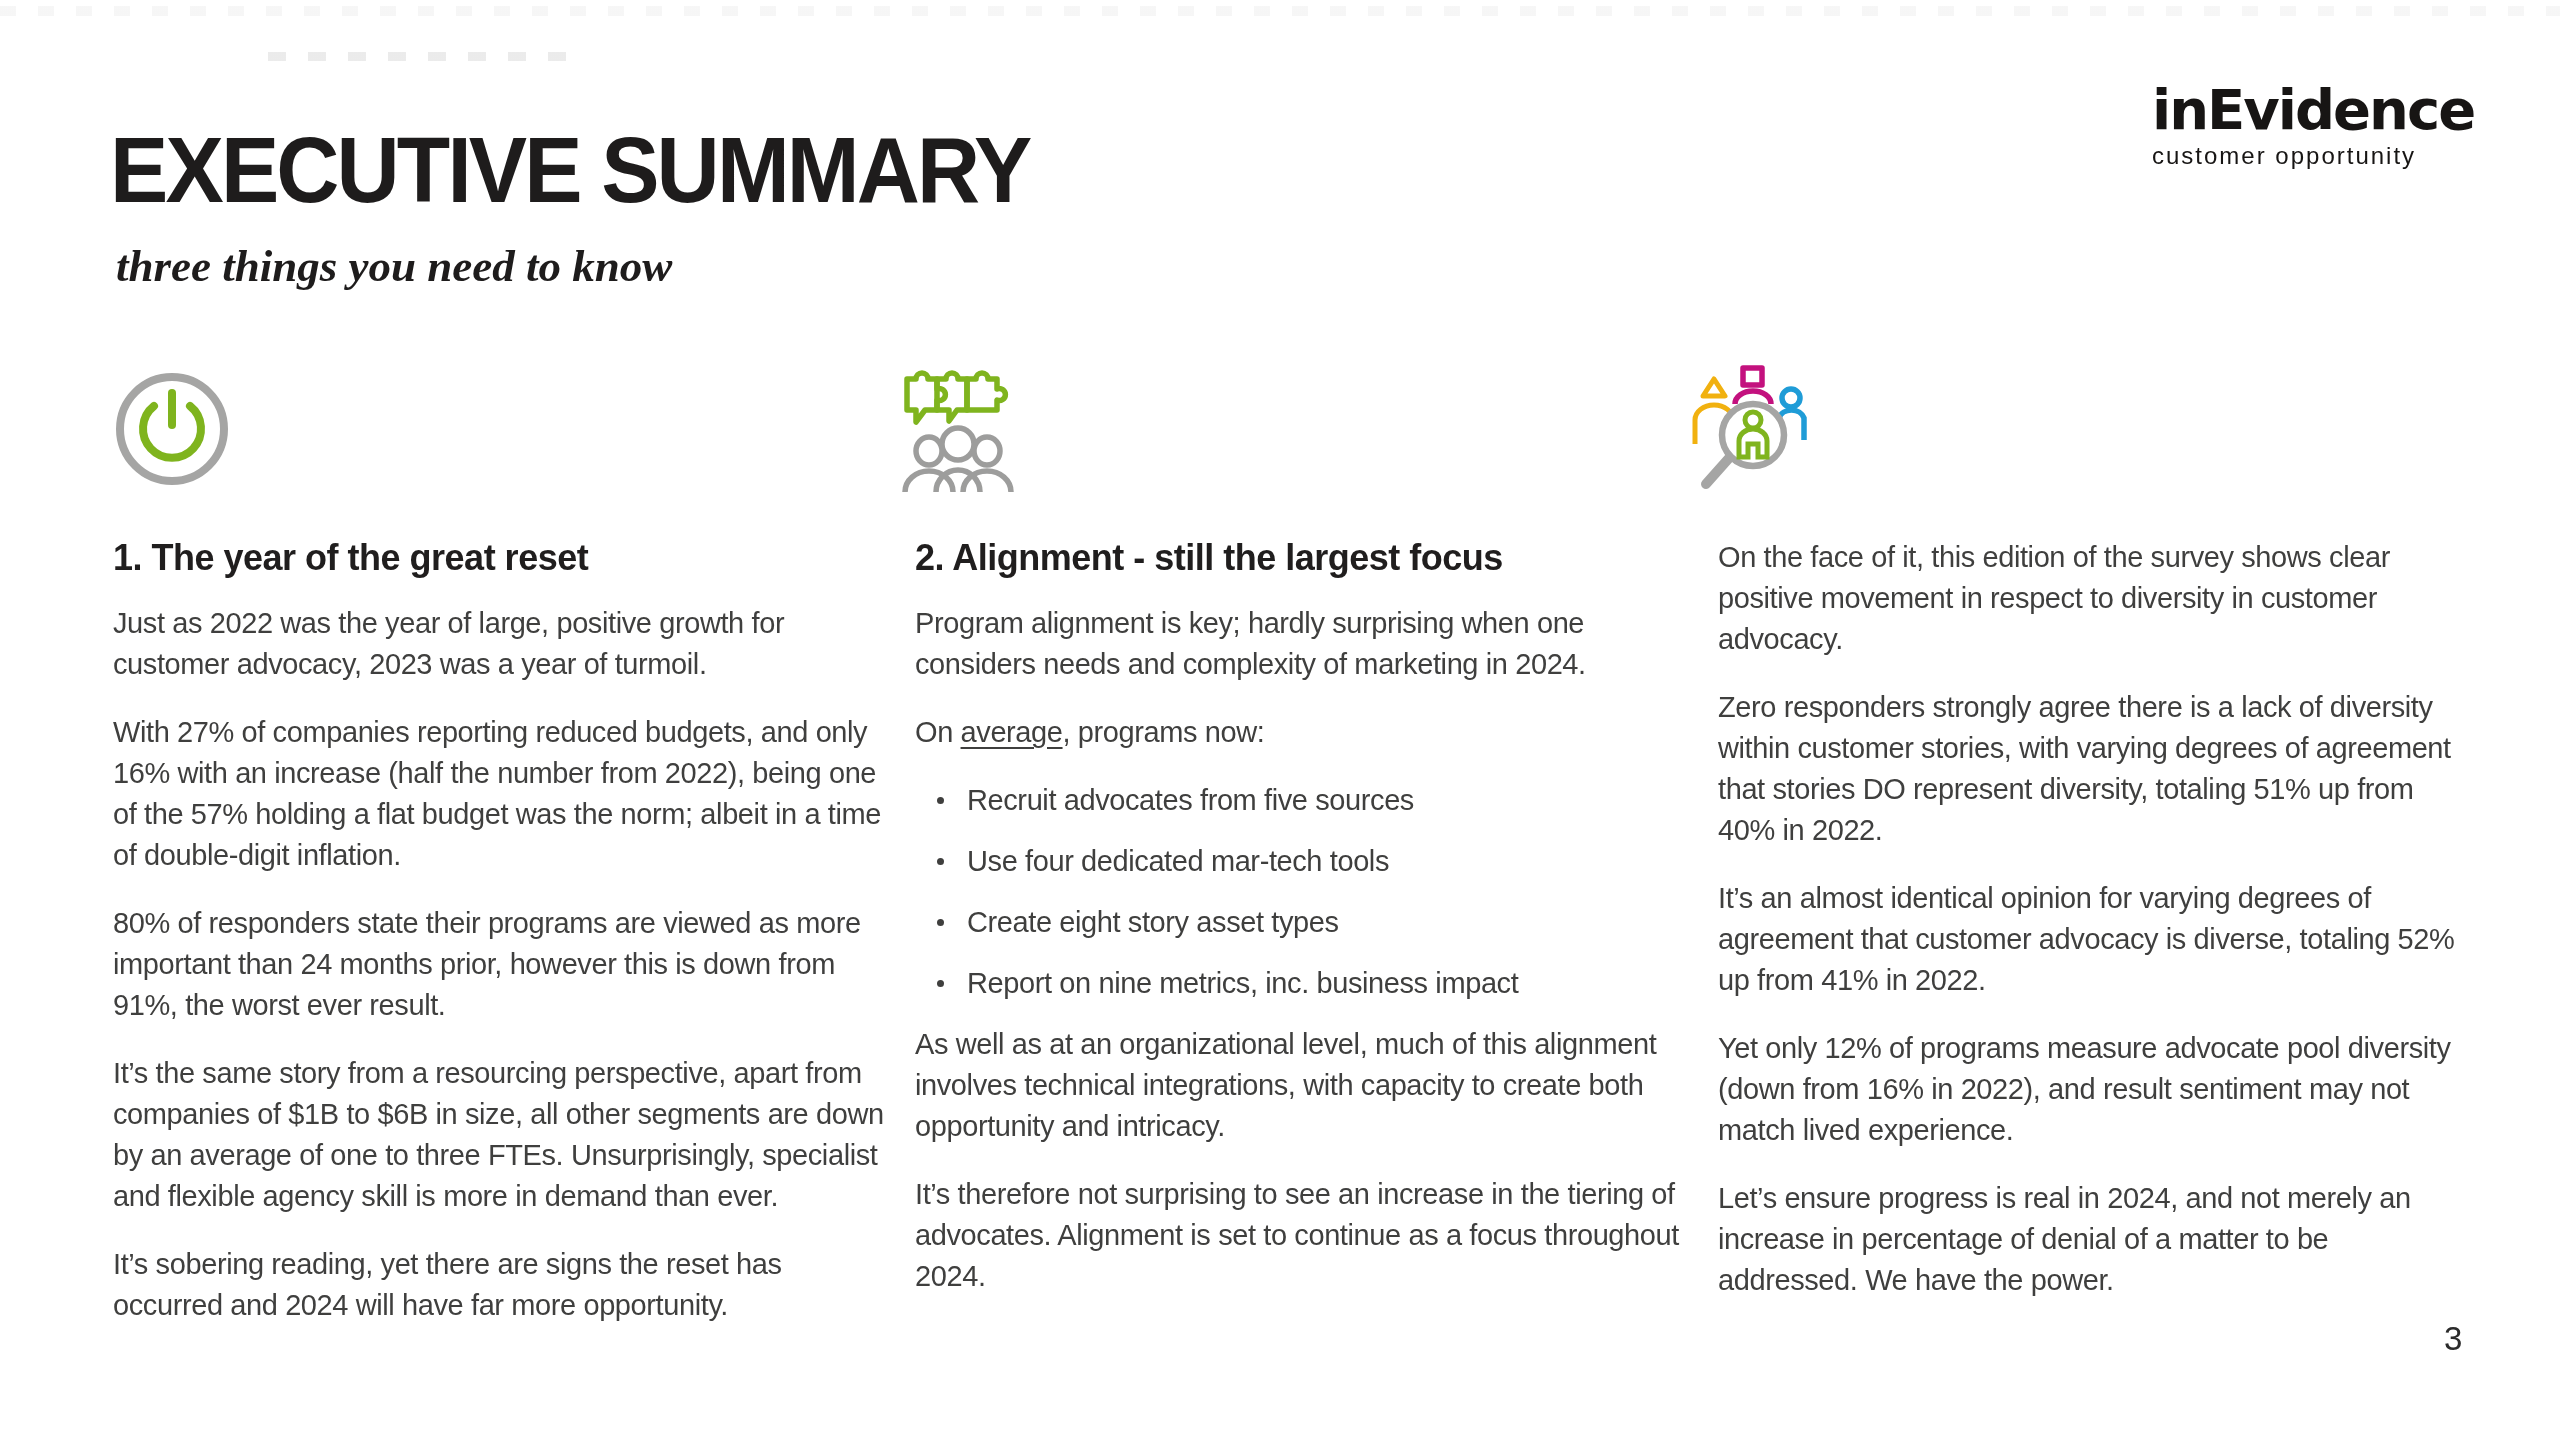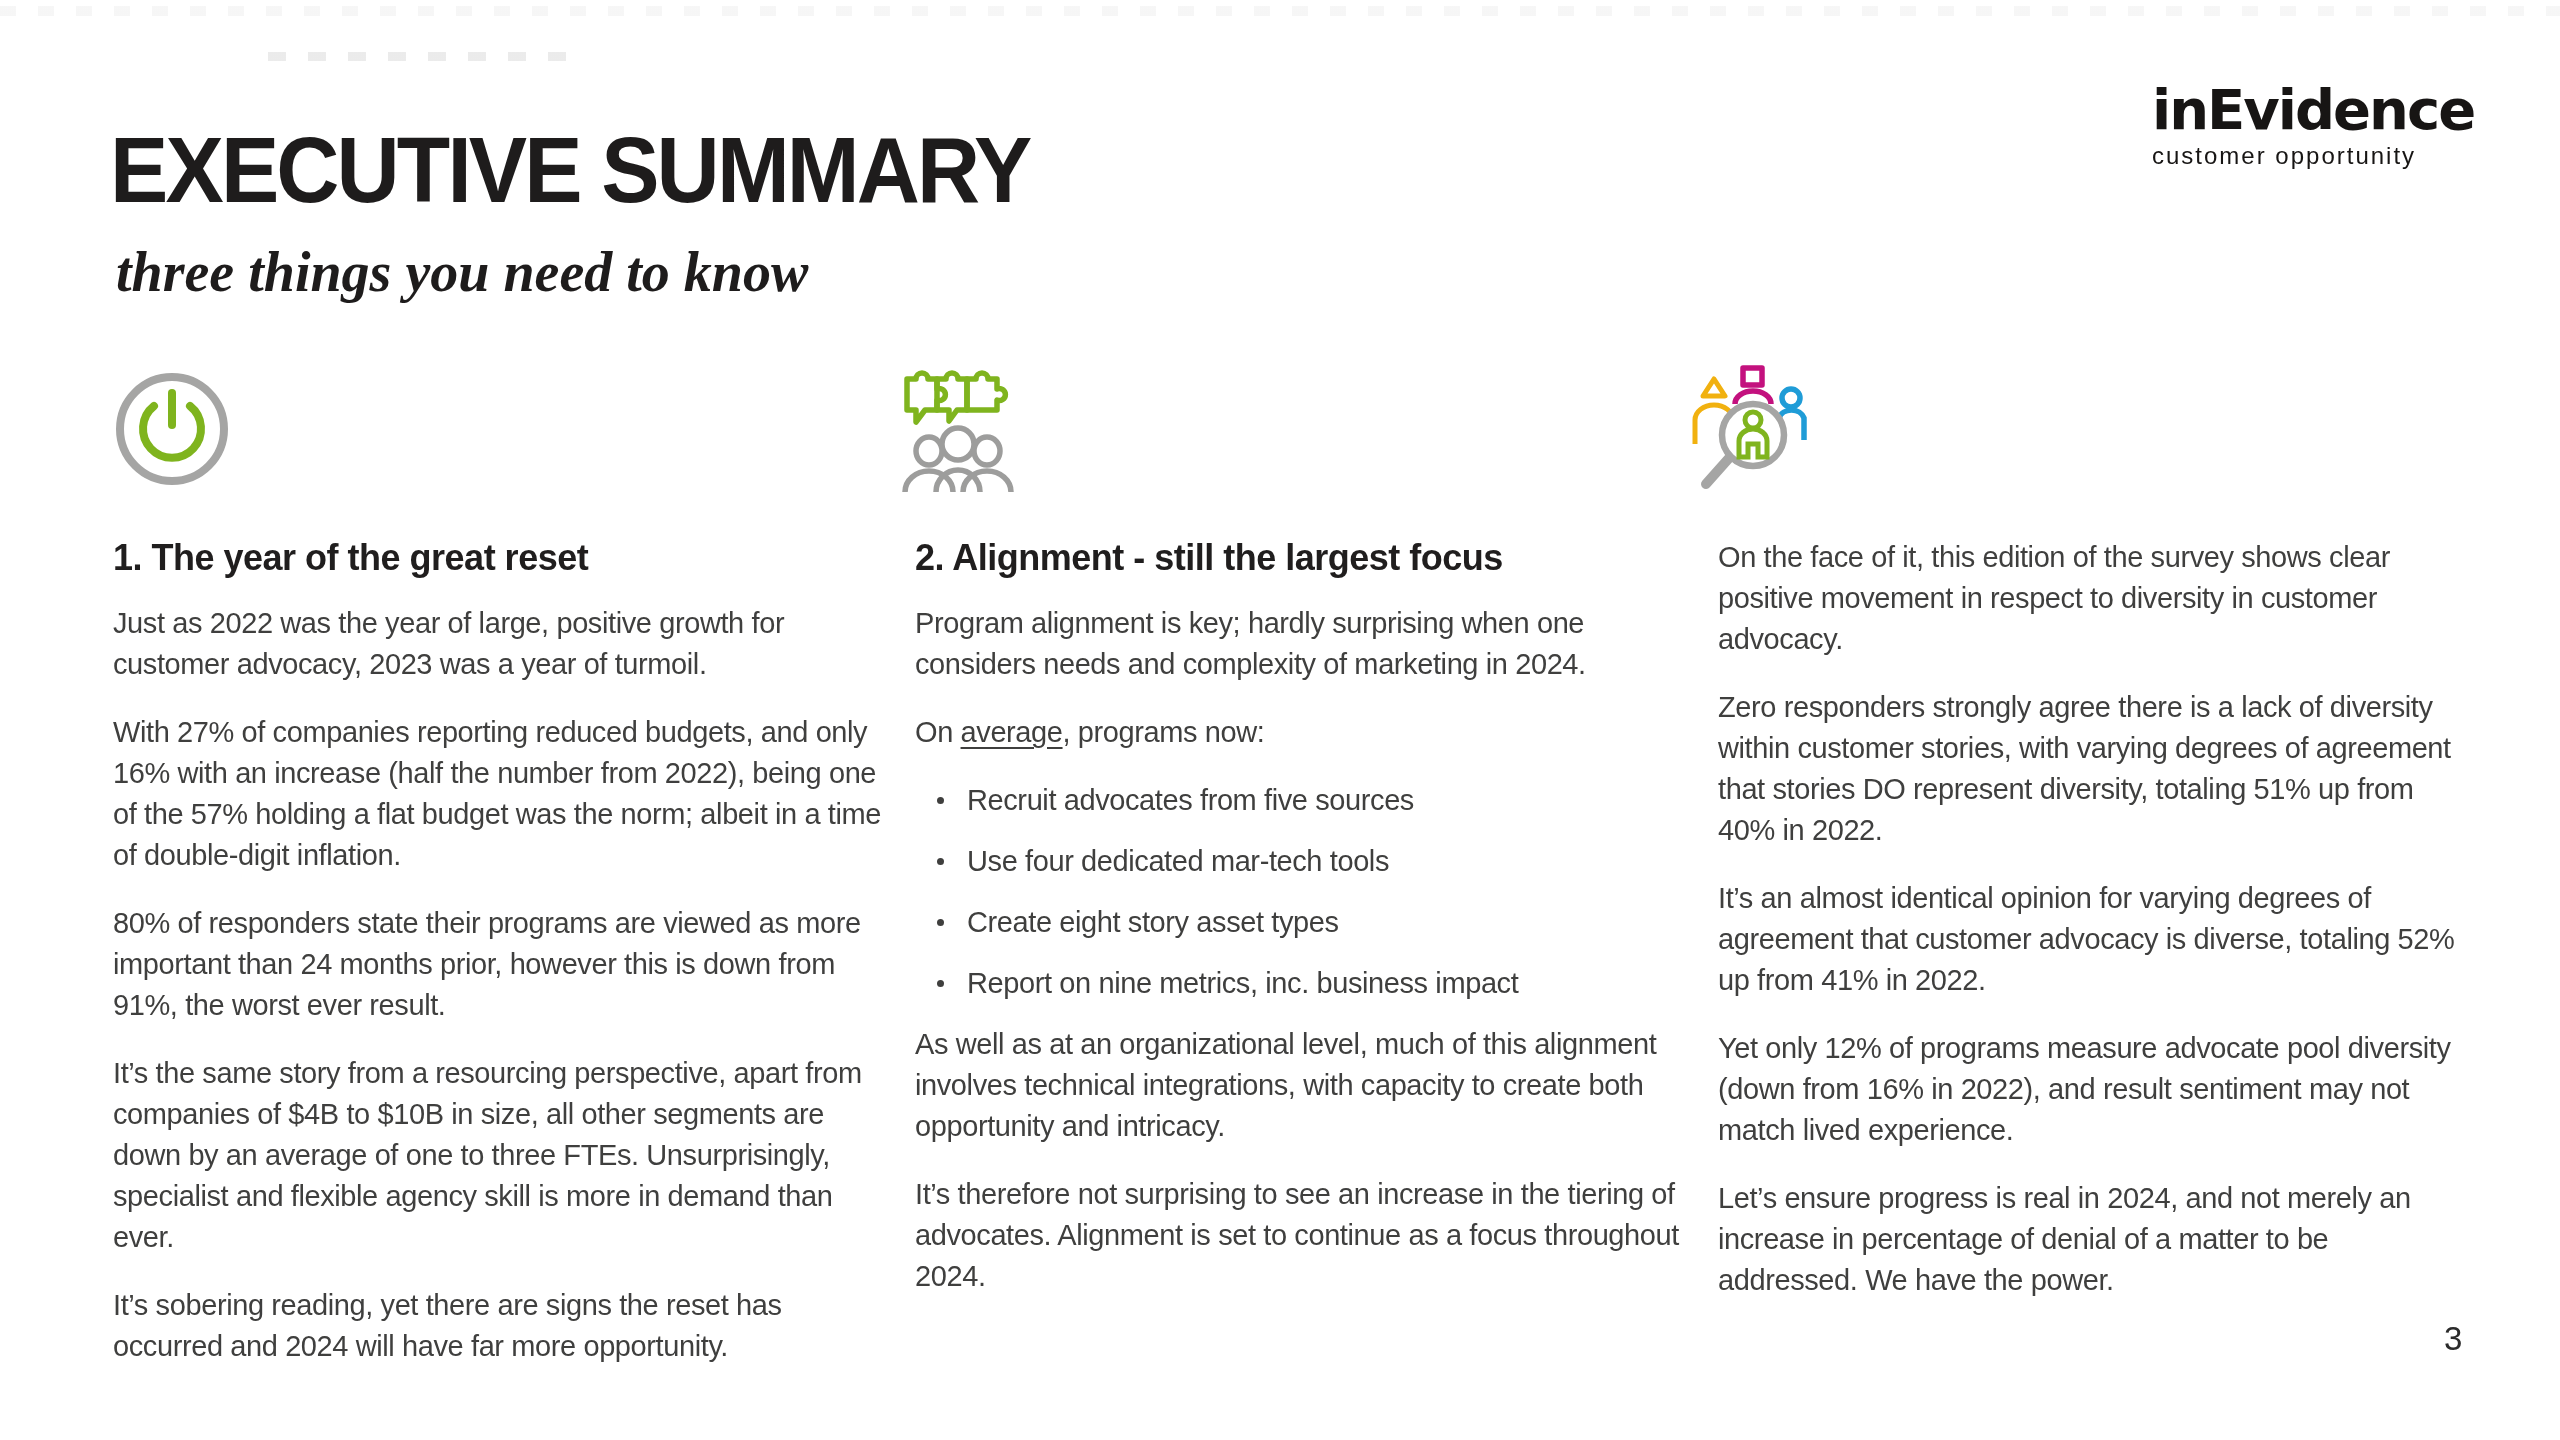--- a/index.html
+++ b/index.html
@@ -14,21 +14,21 @@
     opacity:.8; }
   .ghost-strip2 { position:absolute; top:52px; left:268px; width:320px; height:9px;
     background:repeating-linear-gradient(90deg,#e9e9e9 0 18px,transparent 18px 40px);
     opacity:.9; }
 
   .page-title { position:absolute; left:110px; top:118px;
     font-size:92px; font-weight:800; letter-spacing:-3px; color:#1e1c1c;
     transform:scaleX(.95); transform-origin:left top; white-space:nowrap; }
   .page-subtitle { position:absolute; left:116px; top:240px;
     font-family:"Liberation Serif", serif; font-style:italic; font-weight:600;
-    font-size:56px; color:#1e1c1c; letter-spacing:0; }
+    font-size:45px; color:#1e1c1c; letter-spacing:0; }
 
   .logo { position:absolute; left:2152px; top:82px; text-align:left; color:#171514; }
   .logo-main { font-family:"DejaVu Sans", sans-serif; font-size:56px; font-weight:800;
     letter-spacing:-2px; line-height:1; }
   .logo-sub { font-size:24px; font-weight:400; letter-spacing:2px; margin-top:4px;
     color:#171514; }
 
   .icon { position:absolute; }
   #icon-reset { left:114px; top:368px; }
   #icon-alignment { left:898px; top:364px; }
@@ -112,21 +112,21 @@
       <circle cx="67" cy="60" r="8"></circle>
       <path d="M53 97 v-16 a14 12 0 0 1 28 0 v16 h-9 v-13 h-10 v13 z"></path>
     </g>
   </svg>
 
   <div class="col" id="col-reset">
     <div class="col-heading">1. The year of the great reset</div>
     <p>Just as 2022 was the year of large, positive growth for customer advocacy, 2023 was a year of turmoil.</p>
     <p>With 27% of companies reporting reduced budgets, and only 16% with an increase (half the number from 2022), being one of the 57% holding a flat budget was the norm; albeit in a time of double-digit inflation.</p>
     <p>80% of responders state their programs are viewed as more important than 24 months prior, however this is down from 91%, the worst ever result.</p>
-    <p>It’s the same story from a resourcing perspective, apart from companies of $4B to $10B in size, all other segments are down by an average of one to three FTEs. Unsurprisingly, specialist and flexible agency skill is more in demand than ever.</p>
+    <p>It’s the same story from a resourcing perspective, apart from companies of $1B to $6B in size, all other segments are down by an average of one to three FTEs. Unsurprisingly, specialist and flexible agency skill is more in demand than ever.</p>
     <p>It’s sobering reading, yet there are signs the reset has occurred and 2024 will have far more opportunity.</p>
   </div>
 
   <div class="col" id="col-alignment">
     <div class="col-heading">2. Alignment - still the largest focus</div>
     <p>Program alignment is key; hardly surprising when one considers needs and complexity of marketing in 2024.</p>
     <p><span>On </span><span class="underlined">average</span><span>, programs now:</span></p>
     <ul class="bullets">
       <li>Recruit advocates from five sources</li>
       <li>Use four dedicated mar-tech tools</li>

